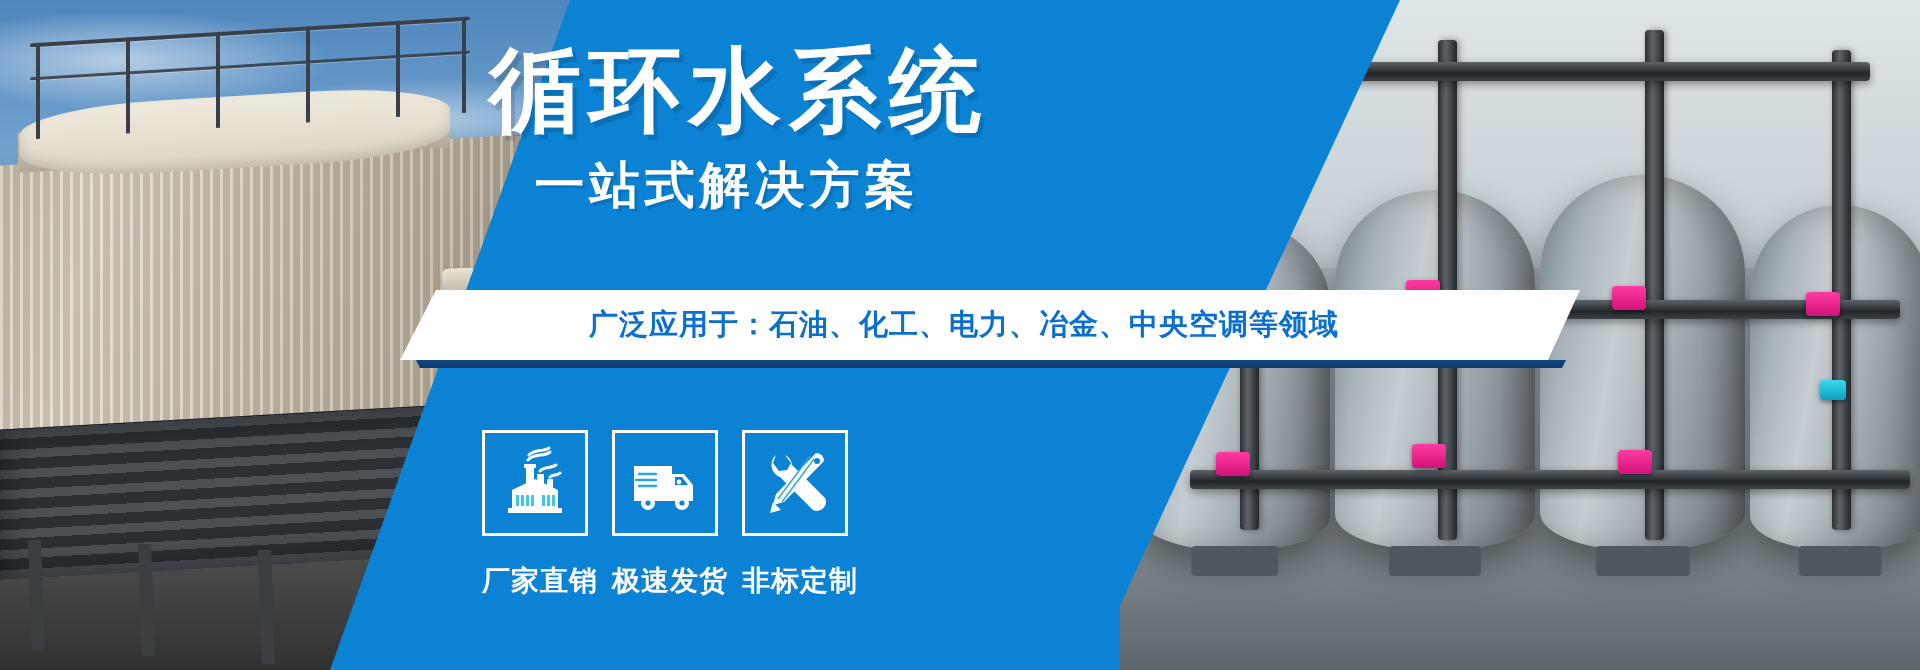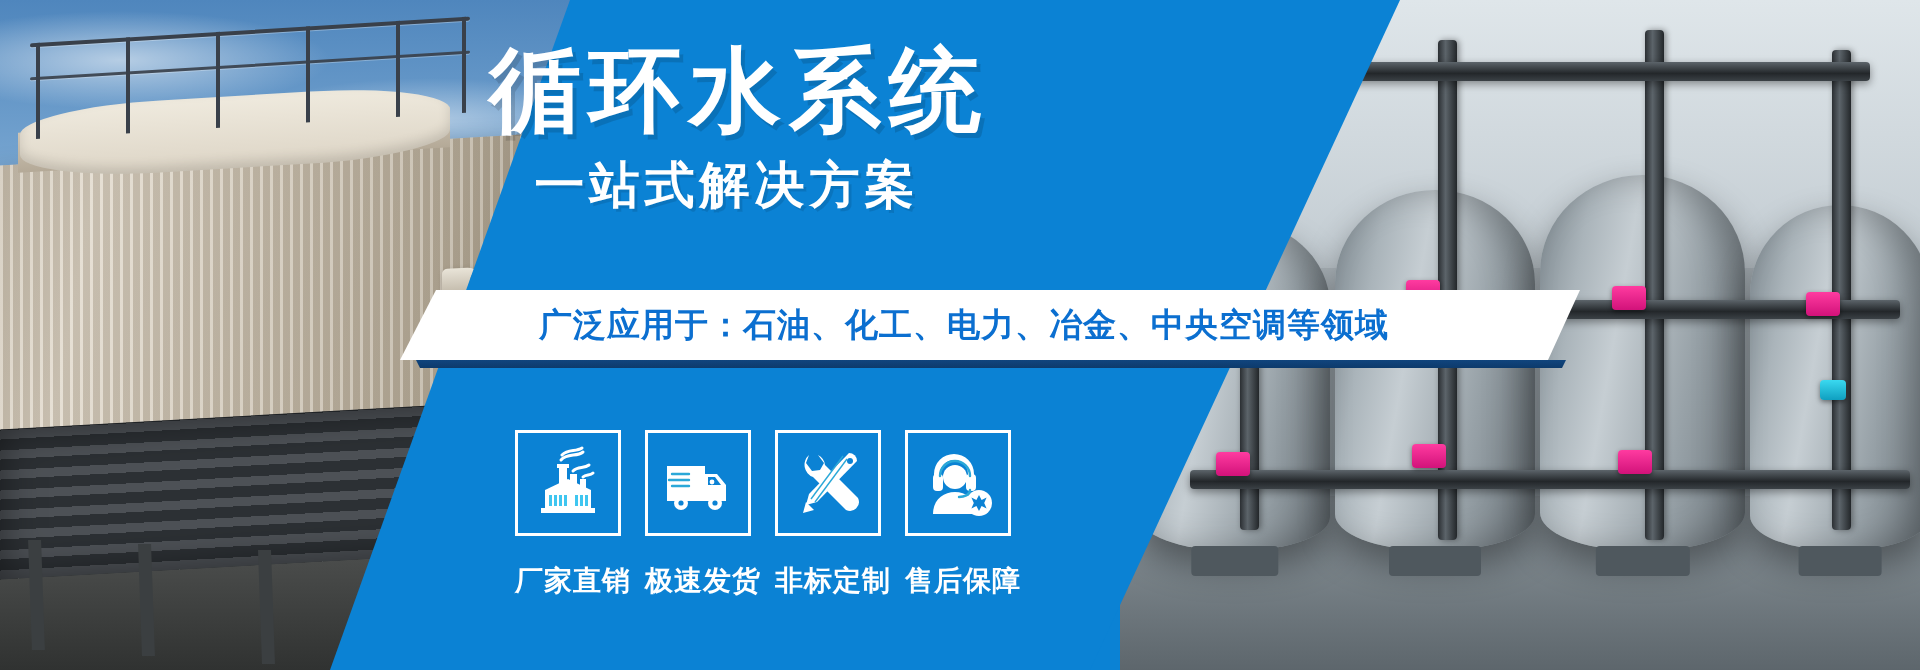--- a/index.html
+++ b/index.html
@@ -166,36 +166,36 @@
   }
 
   
   .app-strip{
     position:absolute;left:400px;top:290px;width:1180px;height:70px;
     background:#ffffff;
     clip-path:polygon(36px 0, 1180px 0, 1148px 70px, 0 70px);
     display:flex;align-items:center;justify-content:center;
   }
   .app-strip .app-text{
-    color:#0b6fd0;font-size:33px;font-weight:bold;letter-spacing:1px;
+    color:#0b6fd0;font-size:29px;font-weight:bold;letter-spacing:1px;
     white-space:nowrap;
     transform:translateX(-26px);
   }
   .app-underline{
     position:absolute;left:416px;top:360px;width:1150px;height:8px;
     background:linear-gradient(#11457e,#0d3a6b);
     clip-path:polygon(0 0, 1150px 0, 1146px 8px, 4px 8px);
   }
 
   
   .features{
     position:absolute;left:482px;top:430px;width:500px;height:200px;
   }
   .feature-row{
-    display:flex;gap:22px;align-items:flex-end;margin-left:33px;
+    display:flex;gap:22px;align-items:flex-end;
   }
   .feature{
     width:108px;
   }
   .feature-box{
     width:106px;height:106px;
     border:3px solid #ffffff;
     display:flex;align-items:center;justify-content:center;
     box-sizing:border-box;
   }
@@ -355,40 +355,18 @@
               </g>
               <g stroke="#2aa8d8" stroke-width="1.4" fill="none">
                 <line x1="24" y1="56" x2="56" y2="13"></line>
                 <line x1="20" y1="53" x2="52" y2="10"></line>
               </g>
             </svg>
           </div>
           <div class="feature-label">非标定制</div>
         </div>
 
-        <div class="feature">
-          <div class="feature-box">
-            <svg width="74" height="74" viewBox="0 0 74 74">
-              <g fill="#ffffff">
-                <path d="M33 8 a20 20 0 0 1 20 20 v6 h-6 v-6 a14 14 0 0 0 -28 0 v6 h-6 v-6 a20 20 0 0 1 20 -20 z"></path>
-                <rect x="12" y="28" width="10" height="17" rx="4"></rect>
-                <rect x="45" y="28" width="10" height="17" rx="4"></rect>
-                <circle cx="34" cy="31" r="12"></circle>
-                <path d="M12 68 c0 -14 10 -22 22 -22 c12 0 22 8 22 22 z"></path>
-                <circle cx="58" cy="57" r="13"></circle>
-              </g>
-              <g fill="none" stroke="#2aa8d8" stroke-width="2.4" stroke-linecap="round">
-                <path d="M19 30 a15 15 0 0 1 30 0"></path>
-                <path d="M49 44 c0 5 -6 7 -11 7"></path>
-              </g>
-              <g fill="#0b82d4">
-                <path d="M58 49 l2.6 5 5 -2.6 -2.4 5.6 2.4 5.6 -5 -2.6 -2.6 5 -2.6 -5 -5 2.6 2.4 -5.6 -2.4 -5.6 5 2.6 z"></path>
-              </g>
-            </svg>
-          </div>
-          <div class="feature-label">售后保障</div>
-        </div>
 
       </div>
     </div>
 
   </div>
 </div>
 
 </body></html>

